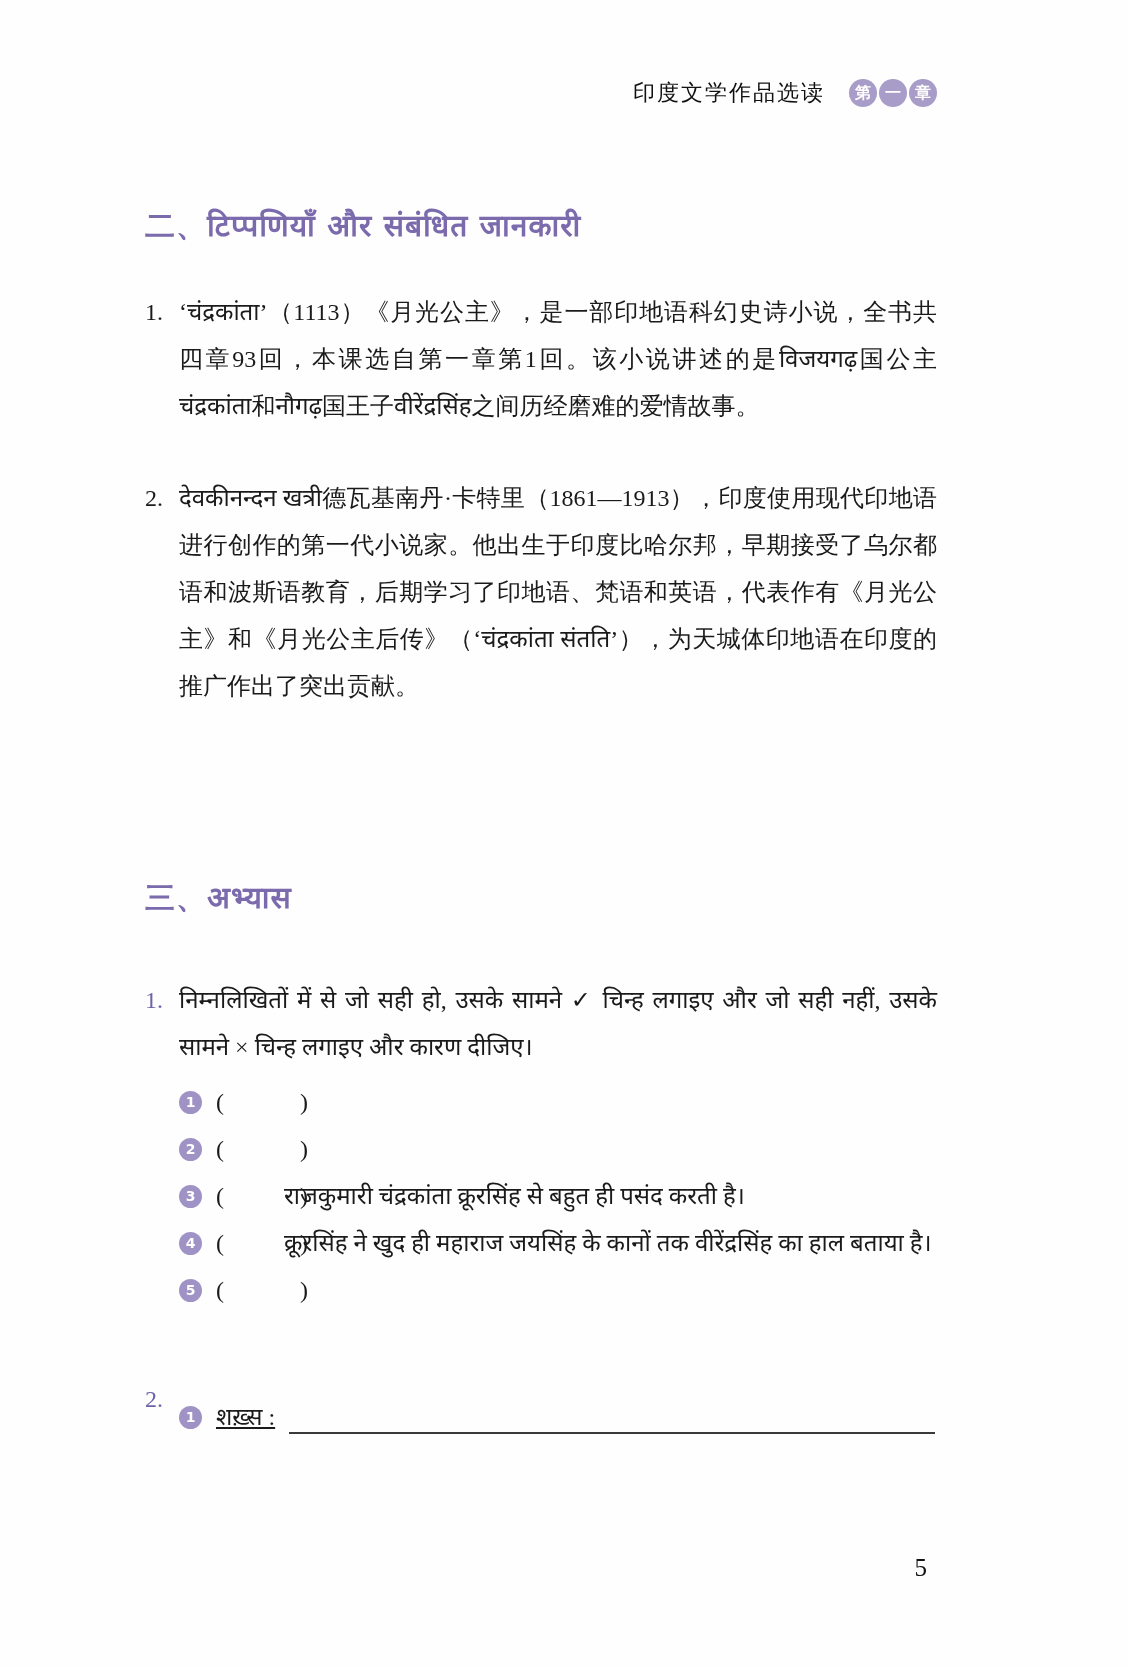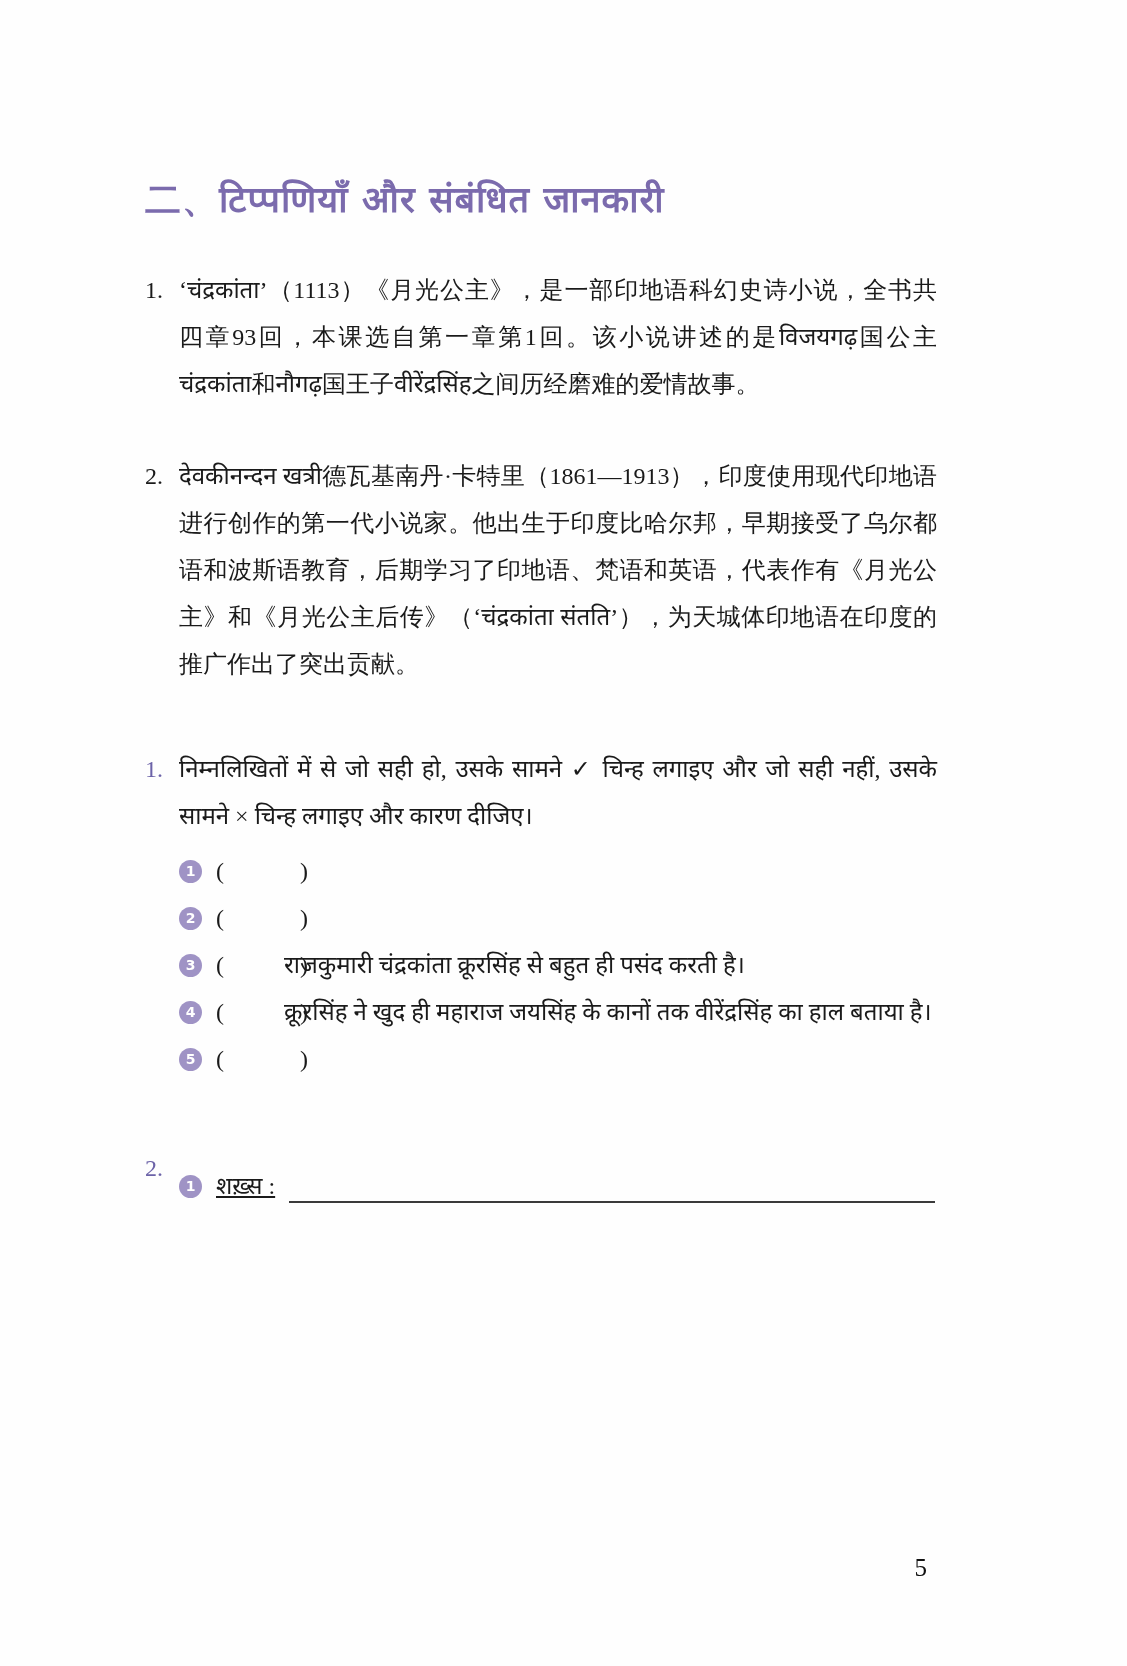--- a/index.html
+++ b/index.html
@@ -20,21 +20,21 @@
   .badges{display:flex;gap:2px;}
   .badge{
     width:28px;height:28px;border-radius:50%;
     background:#a89cc8;color:#ffffff;
     font-family:"DejaVu Sans","Liberation Sans",sans-serif;
     font-size:16px;font-weight:bold;line-height:28px;text-align:center;
   }
   
   .sec-hd{
     font-family:"DejaVu Sans","Liberation Sans",sans-serif;
-    font-weight:bold;font-size:36px;color:#7b6bad;
+    font-weight:bold;font-size:30px;color:#7b6bad;
     letter-spacing:1px;
   }
   .sec-hd.notes{margin-top:96px;}
   .sec-hd.exercises{margin-top:166px;}
   
   .notes-list{margin-top:42px;}
   .note-item{display:flex;margin-bottom:45px;font-size:24px;line-height:47px;}
   .note-num{width:34px;flex-shrink:0;}
   .note-text{flex:1;text-align:justify;}
   
@@ -64,36 +64,47 @@
   .pgnum{
     position:absolute;right:200px;bottom:84px;
     font-size:25px;color:#111;
   }
 </style>
 </head>
 <body>
 
 <div class="page">
 
+  <div class="hdr">
+    <span class="hdr-title">印度文学作品选读</span>
+    <span class="badges">
+      <span class="badge">第</span>
+      <span class="badge">一</span>
+      <span class="badge">章</span>
+    </span>
+  </div>
 
   <div class="sec-hd notes">
     <span>二、</span><span>टिप्पणियाँ और संबंधित जानकारी</span>
   </div>
 
   <div class="notes-list">
     <div class="note-item">
       <span class="note-num">1.</span>
       <div class="note-text">‘चंद्रकांता’（1113）《月光公主》，是一部印地语科幻史诗小说，全书共四章93回，本课选自第一章第1回。该小说讲述的是विजयगढ़国公主चंद्रकांता和नौगढ़国王子वीरेंद्रसिंह之间历经磨难的爱情故事。</div>
     </div>
     <div class="note-item">
       <span class="note-num">2.</span>
       <div class="note-text">देवकीनन्दन खत्री德瓦基南丹·卡特里（1861—1913），印度使用现代印地语进行创作的第一代小说家。他出生于印度比哈尔邦，早期接受了乌尔都语和波斯语教育，后期学习了印地语、梵语和英语，代表作有《月光公主》和《月光公主后传》（‘चंद्रकांता संतति’），为天城体印地语在印度的推广作出了突出贡献。</div>
     </div>
   </div>
 
+  <div class="sec-hd exercises">
+    <span>三、</span><span>अभ्यास</span>
+  </div>
 
   <div class="exercise">
     <span class="ex-num">1.</span>
     <div class="ex-body">
       <div class="ex-prompt">निम्नलिखितों में से जो सही हो, उसके सामने ✓ चिन्ह लगाइए और जो सही नहीं, उसके सामने × चिन्ह लगाइए और कारण दीजिए।</div>
       <div class="tf-list">
         <div class="tf-item">
           <span class="num-badge">1</span>
           <span class="parens">(　)</span>
         </div>

